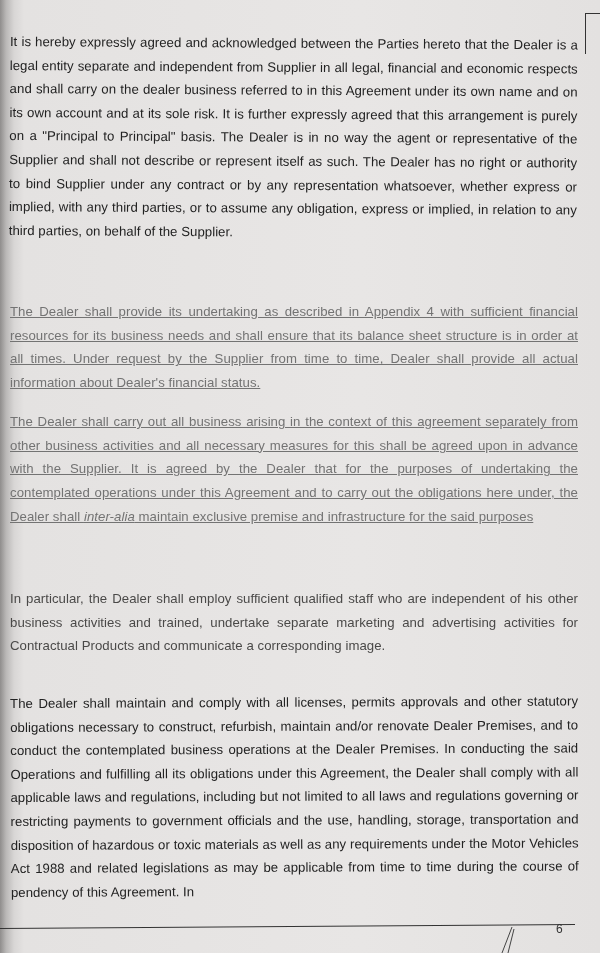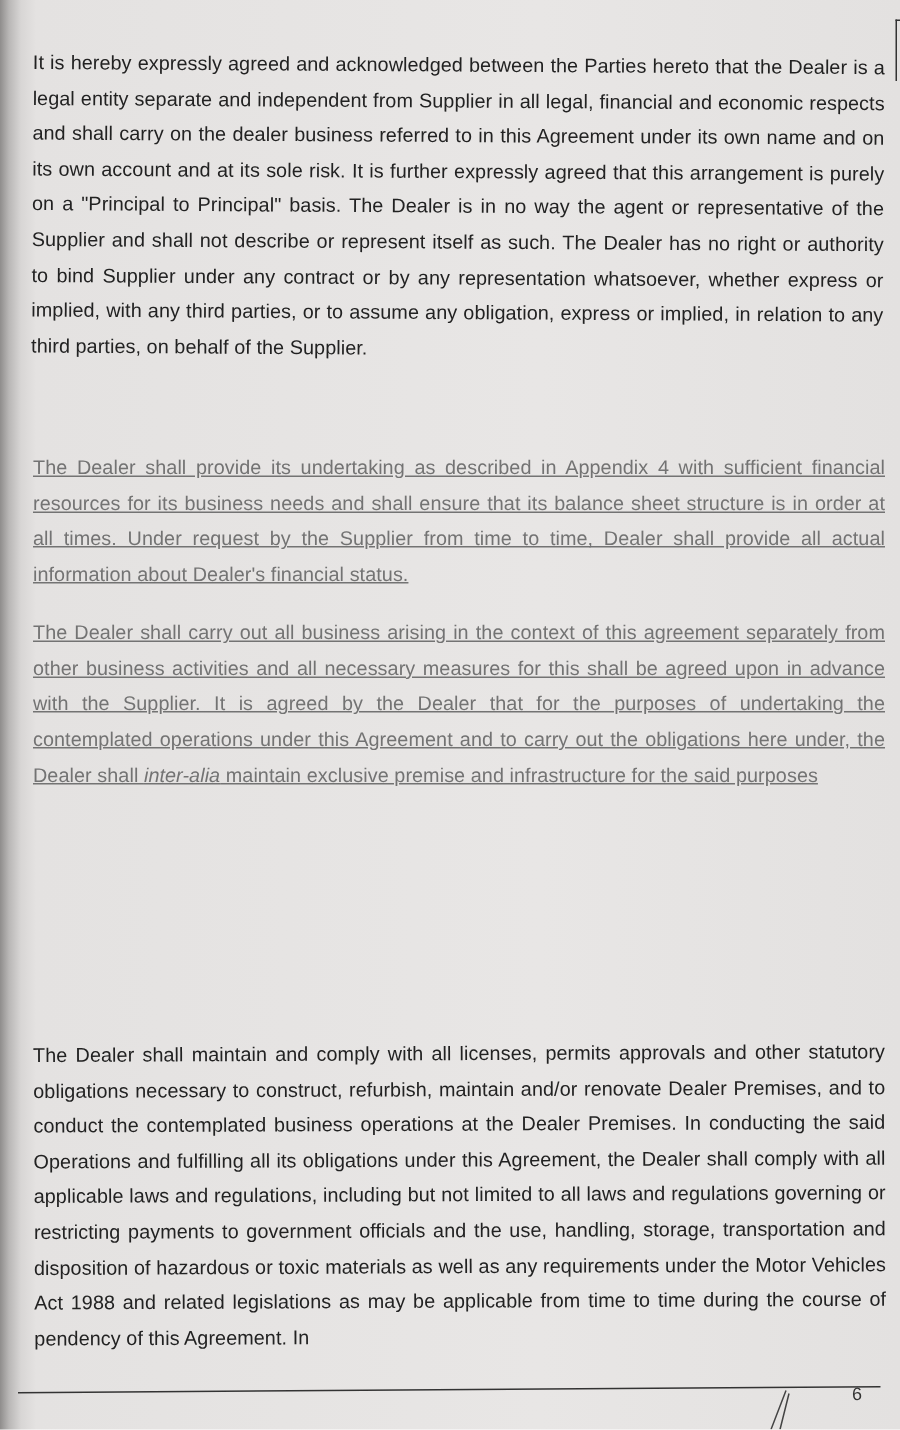--- a/index.html
+++ b/index.html
@@ -2,21 +2,21 @@
 <html><head>
   <meta charset="utf-8">
   <style>
     html, body { margin: 0; padding: 0; }
     body {
       width: 600px; height: 953px; overflow: hidden; position: relative;
       background: linear-gradient(90deg, #8f8d8c 0px, #b9b7b6 6px, #d8d6d5 14px, #e4e2e1 24px, #e8e6e5 60%, #e3e1e0 100%);
       font-family: "Liberation Sans", sans-serif;
     }
     .page {
-      position: absolute; left: 0; top: 0; width: 580px; height: 953px; margin-left: 12px;
+      position: absolute; left: 0; top: 0; width: 580px; height: 953px;
     }
     .para {
       position: absolute; left: 10px; width: 568px;
       font-size: 13.2px; line-height: 23.6px;
       text-align: justify; color: #3a3a3a;
       letter-spacing: 0.05px;
     }
     .para.dark { color: #222; }
     .para.light { color: #737373; text-decoration: underline; }
     .para.mid { color: #4a4948; }
@@ -49,20 +49,21 @@
 
 <div class="page">
   <div class="corner-mark"></div>
 
   <p class="para dark p1">It is hereby expressly agreed and acknowledged between the Parties hereto that the Dealer is a legal entity separate and independent from Supplier in all legal, financial and economic respects and shall carry on the dealer business referred to in this Agreement under its own name and on its own account and at its sole risk. It is further expressly agreed that this arrangement is purely on a "Principal to Principal" basis. The Dealer is in no way the agent or representative of the Supplier and shall not describe or represent itself as such. The Dealer has no right or authority to bind Supplier under any contract or by any representation whatsoever, whether express or implied, with any third parties, or to assume any obligation, express or implied, in relation to any third parties, on behalf of the Supplier.</p>
 
   <p class="para light p2">The Dealer shall provide its undertaking as described in Appendix 4 with sufficient financial resources for its business needs and shall ensure that its balance sheet structure is in order at all times. Under request by the Supplier from time to  time,   Dealer   shall provide all actual information about Dealer's financial status.</p>
 
   <p class="para light p3"><span>The Dealer shall carry out all business arising in the context of this agreement separately from other business activities and all necessary measures for this shall be agreed upon in advance with the Supplier. It is agreed by the Dealer that for the purposes of undertaking the contemplated operations under this Agreement and to carry out the obligations here under, the Dealer shall </span><em>inter-alia</em><span> maintain exclusive premise and infrastructure for the said purposes</span></p>
 
+  <p class="para mid p4">In particular, the Dealer shall employ sufficient qualified staff who are independent of his other business activities and trained, undertake separate marketing and advertising activities for Contractual Products and communicate a corresponding image.</p>
 
   <p class="para dark p5">The Dealer shall maintain and comply with all licenses, permits approvals and other statutory obligations necessary to construct, refurbish, maintain and/or renovate Dealer Premises, and to conduct the contemplated business operations at the Dealer Premises. In conducting the said Operations and fulfilling all its obligations under this Agreement, the Dealer shall comply with all applicable laws and regulations, including but not limited to all laws and regulations governing or restricting payments to government officials and the use, handling, storage, transportation and disposition of hazardous or toxic materials as well as any requirements under the Motor Vehicles Act 1988 and related legislations as may be applicable from time to time during the course of pendency of this Agreement. In</p>
 
   <div class="footer-line"></div>
   <div class="footer-text">agen Group Sales India Pvt. Ltd.,  Dealer Agreement with:</div>
   <svg class="signature-stroke" viewBox="0 0 30 28">
     <path d="M4 28 L14 2 M10 28 L16 4" stroke="#444" stroke-width="1" fill="none"></path>
   </svg>
   <div class="page-number">6</div>
 </div>

